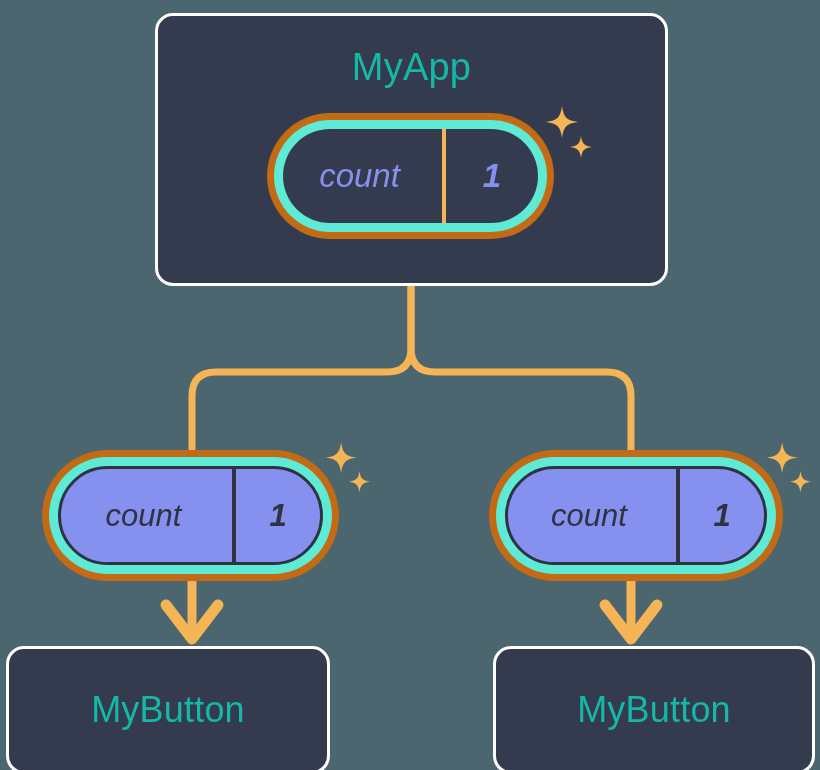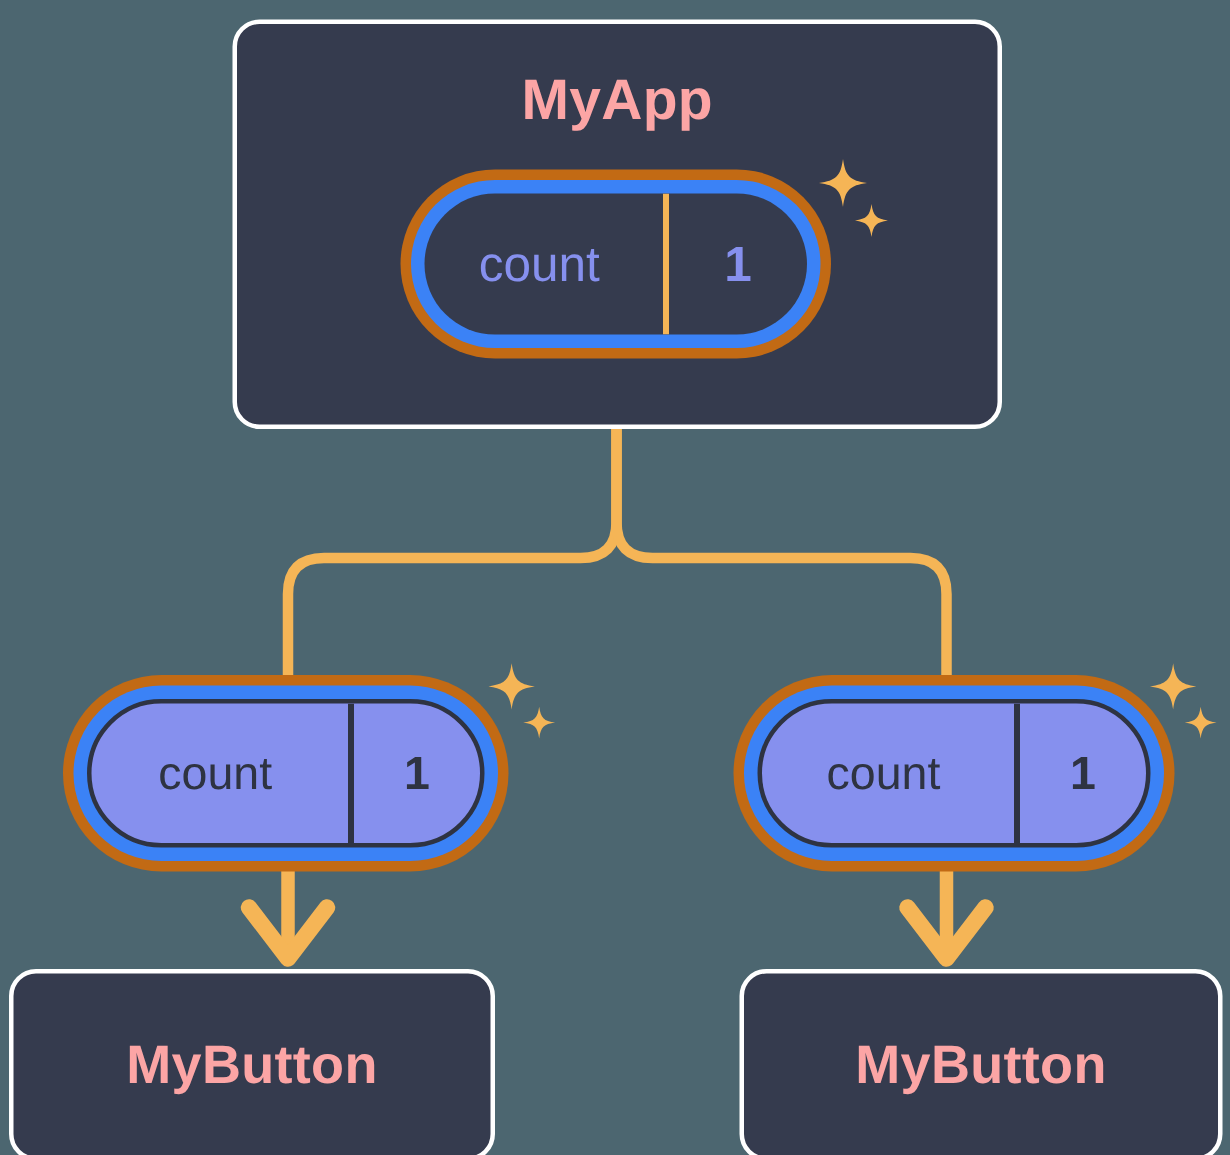--- a/index.html
+++ b/index.html
@@ -32,23 +32,23 @@
 
   
   .node-card {
     position: absolute;
     background: #353b4e;
     border: 3px solid #ffffff;
     border-radius: 18px;
     z-index: 3;
   }
   .node-title {
-    color: #fca5a5;
+    color: #14b8a6;
     font-size: 38px;
-    font-weight: 700;
+    font-weight: 400;
     letter-spacing: 0.2px;
     text-align: center;
     white-space: nowrap;
   }
 
   
   #card-myapp {
     left: 155px; top: 13px;
     width: 513px; height: 273px;
   }
@@ -78,24 +78,25 @@
     height: 100%;
     border-radius: 999px;
     
     background: #c26a14;
     padding: 7px;
   }
   .pill-inner {
     width: 100%;
     height: 100%;
     border-radius: 999px;
-    background: #3b82f6;
+    background: #5eead4;
     padding: 9px;
     display: flex;
     align-items: stretch;
+    font-style: italic;
   }
   .pill-face {
     flex: 1;
     border-radius: 999px;
     display: flex;
     align-items: stretch;
     overflow: hidden;
   }
   .pill-cell {
     display: flex;

